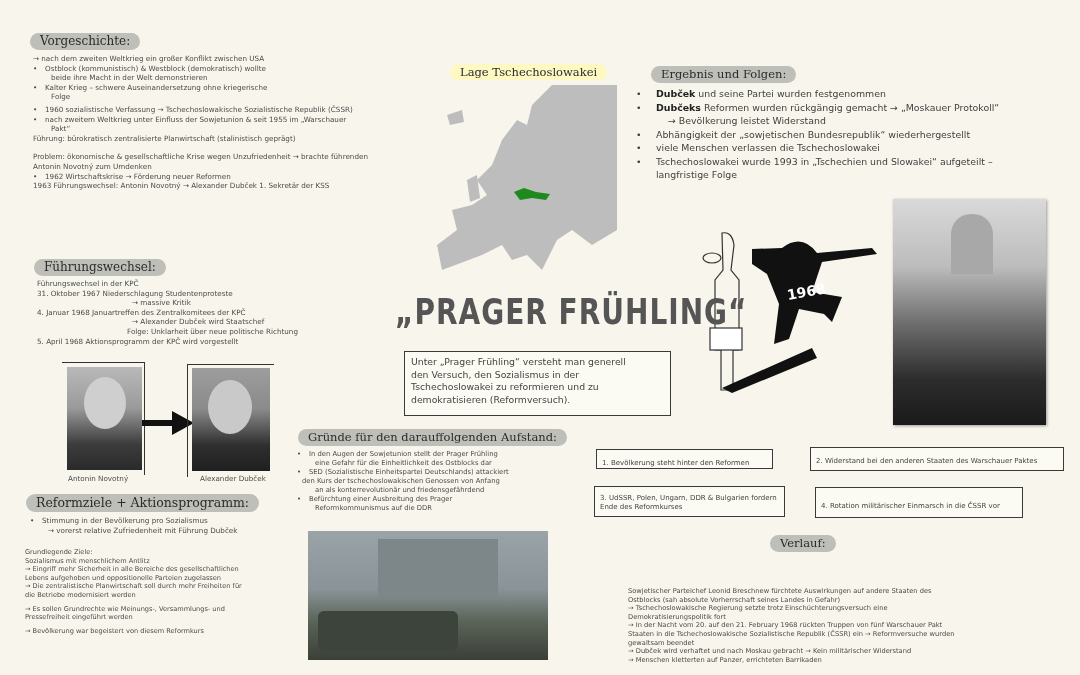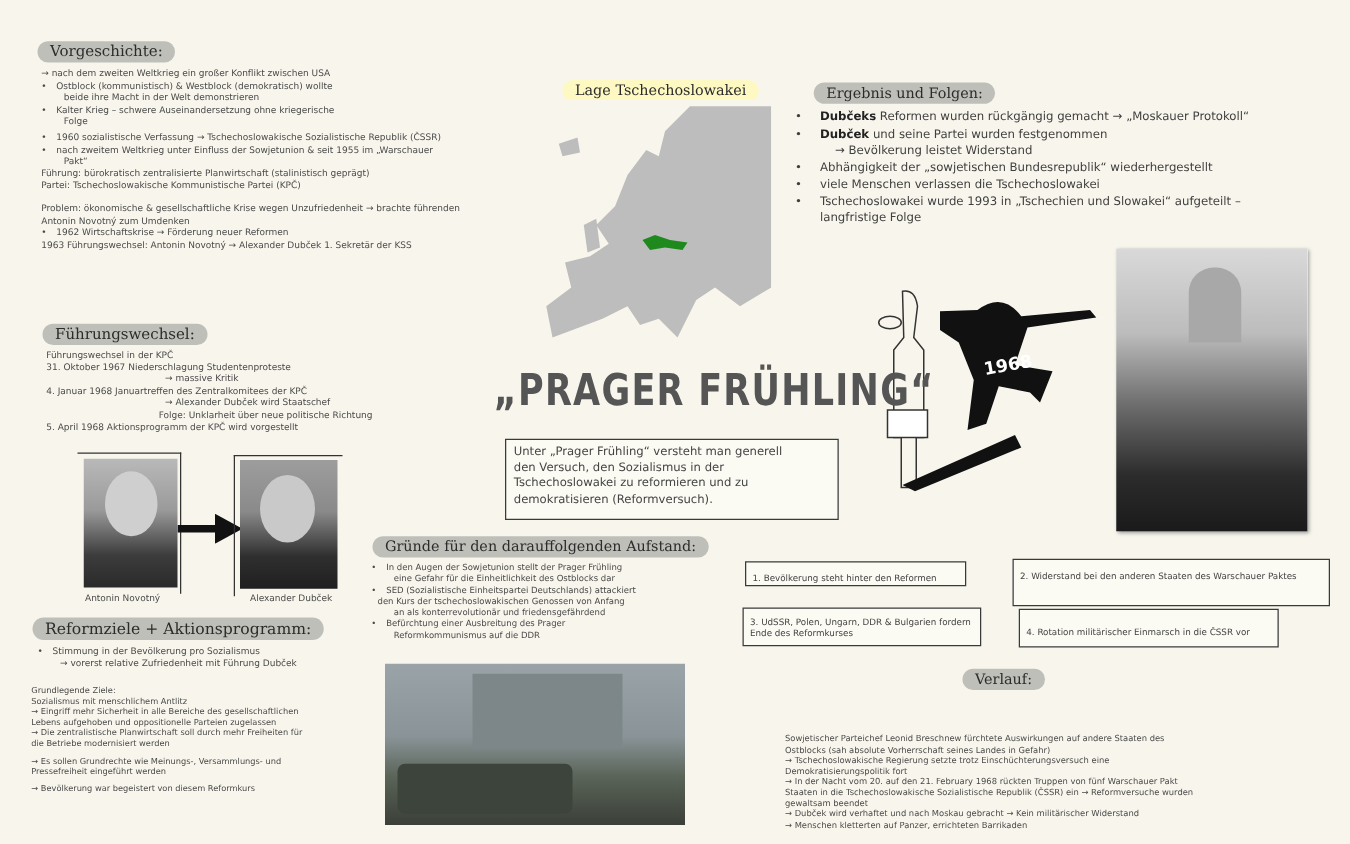--- a/index.html
+++ b/index.html
@@ -25,21 +25,20 @@
   <div>→ nach dem zweiten Weltkrieg ein großer Konflikt zwischen USA</div>
   <div><span class="b">•</span><span>Ostblock (kommunistisch) &amp; Westblock (demokratisch) wollte</span></div>
   <div class="ind">beide ihre Macht in der Welt demonstrieren</div>
   <div><span class="b">•</span><span>Kalter Krieg – schwere Auseinandersetzung ohne kriegerische</span></div>
   <div class="ind">Folge</div>
   <div style="height:3px"></div>
   <div><span class="b">•</span><span>1960 sozialistische Verfassung → Tschechoslowakische Sozialistische Republik (ČSSR)</span></div>
   <div><span class="b">•</span><span>nach zweitem Weltkrieg unter Einfluss der Sowjetunion &amp; seit 1955 im „Warschauer</span></div>
   <div class="ind">Pakt“</div>
   <div>Führung: bürokratisch zentralisierte Planwirtschaft (stalinistisch geprägt)</div>
-  <div>Partei: Tschechoslowakische Kommunistische Partei (KPČ)</div>
   <div style="height:9px"></div>
   <div>Problem: ökonomische &amp; gesellschaftliche Krise wegen Unzufriedenheit → brachte führenden</div>
   <div>Antonin Novotný zum Umdenken</div>
   <div><span class="b">•</span><span>1962 Wirtschaftskrise → Förderung neuer Reformen</span></div>
   <div>1963 Führungswechsel: Antonin Novotný → Alexander Dubček 1. Sekretär der KSS</div>
 </div>
 
 <div class="pill" style="left:34px;top:259px;">Führungswechsel:</div>
 <div class="abs txt" style="left:37px;top:279px;">
   <div>Führungswechsel in der KPČ</div>
@@ -89,22 +88,22 @@
 <svg class="abs" style="left:432px;top:80px;" width="185" height="195" viewBox="0 0 185 195">
   <rect x="0" y="0" width="185" height="195" fill="#f8f6ec"></rect>
   <path d="M120 5 L185 5 L185 150 L160 165 L140 150 L125 160 L110 190 L95 175 L80 180 L70 165 L50 175 L10 190 L5 165 L25 150 L20 130 L40 125 L55 115 L45 100 L60 85 L70 60 L85 40 L95 45 L100 25 Z" fill="#bdbdbd"></path>
   <path d="M35 100 L45 95 L48 118 L38 122 Z" fill="#bdbdbd"></path>
   <path d="M15 35 L30 30 L32 42 L18 45 Z" fill="#bdbdbd"></path>
   <path d="M82 112 L92 108 L104 112 L118 114 L114 120 L100 118 L88 120 Z" fill="#1e8a1e"></path>
 </svg>
 
 <div class="pill" style="left:651px;top:66px;font-size:11.5px;">Ergebnis und Folgen:</div>
 <div class="abs ef" style="left:632px;top:87px;">
+  <div class="row"><strong>Dubček</strong><span> und seine Partei wurden festgenommen</span></div>
   <div class="row"><strong>Dubčeks</strong><span> Reformen wurden rückgängig gemacht → „Moskauer Protokoll“</span></div>
-  <div class="row"><strong>Dubček</strong><span> und seine Partei wurden festgenommen</span></div>
   <div style="padding-left:36px">→ Bevölkerung leistet Widerstand</div>
   <div class="row"><span>Abhängigkeit der „sowjetischen Bundesrepublik“ wiederhergestellt</span></div>
   <div class="row"><span>viele Menschen verlassen die Tschechoslowakei</span></div>
   <div class="row"><span>Tschechoslowakei wurde 1993 in „Tschechien und Slowakei“ aufgeteilt –</span></div>
   <div style="padding-left:24px">langfristige Folge</div>
 </div>
 
 <svg class="abs" style="left:692px;top:228px;" width="195" height="170">
   <path d="M30 5 q10 -2 12 12 l-3 25 l8 10 l0 70 l-6 0 l0 40 l-12 0 l0 -40 l-6 0 l0 -70 l8 -10 z" fill="none" stroke="#333" stroke-width="1.2"></path>
   <ellipse cx="20" cy="30" rx="9" ry="5" fill="none" stroke="#333" stroke-width="1.2"></ellipse>
@@ -136,21 +135,21 @@
   <div><span class="b">•</span><span>Befürchtung einer Ausbreitung des Prager</span></div>
   <div class="ind">Reformkommunismus auf die DDR</div>
 </div>
 
 <div class="photo" style="left:308px;top:531px;width:240px;height:129px;background:linear-gradient(180deg,#9aa4a8 0%,#8a9498 45%,#5a6458 70%,#3b3f38 100%);">
   <div style="position:absolute;left:70px;top:8px;width:120px;height:60px;background:#7d878a;"></div>
   <div style="position:absolute;left:10px;top:80px;width:140px;height:40px;background:#3d443b;border-radius:6px;"></div>
 </div>
 
 <div class="box" style="left:596px;top:449px;width:177px;height:20px;line-height:12px;">1. Bevölkerung steht hinter den Reformen</div>
-<div class="box" style="left:810px;top:447px;width:254px;height:38px;line-height:13px;">2. Widerstand bei den anderen Staaten des Warschauer Paktes</div>
+<div class="box" style="left:810px;top:447px;width:254px;height:24px;line-height:13px;">2. Widerstand bei den anderen Staaten des Warschauer Paktes</div>
 <div class="box" style="left:594px;top:486px;width:191px;height:31px;">
   <div>3. UdSSR, Polen, Ungarn, DDR &amp; Bulgarien fordern</div>
     <div>Ende des Reformkurses</div>
 </div>
 <div class="box" style="left:815px;top:487px;width:208px;height:31px;line-height:22px;">4. Rotation militärischer Einmarsch in die ČSSR vor</div>
 
 <div class="pill" style="left:770px;top:535px;font-size:11.5px;">Verlauf:</div>
 <div class="abs txt" style="left:628px;top:555px;font-size:6.7px;line-height:8.6px;margin-top:32px;">
   <div>Sowjetischer Parteichef Leonid Breschnew fürchtete Auswirkungen auf andere Staaten des</div>
   <div>Ostblocks (sah absolute Vorherrschaft seines Landes in Gefahr)</div>

